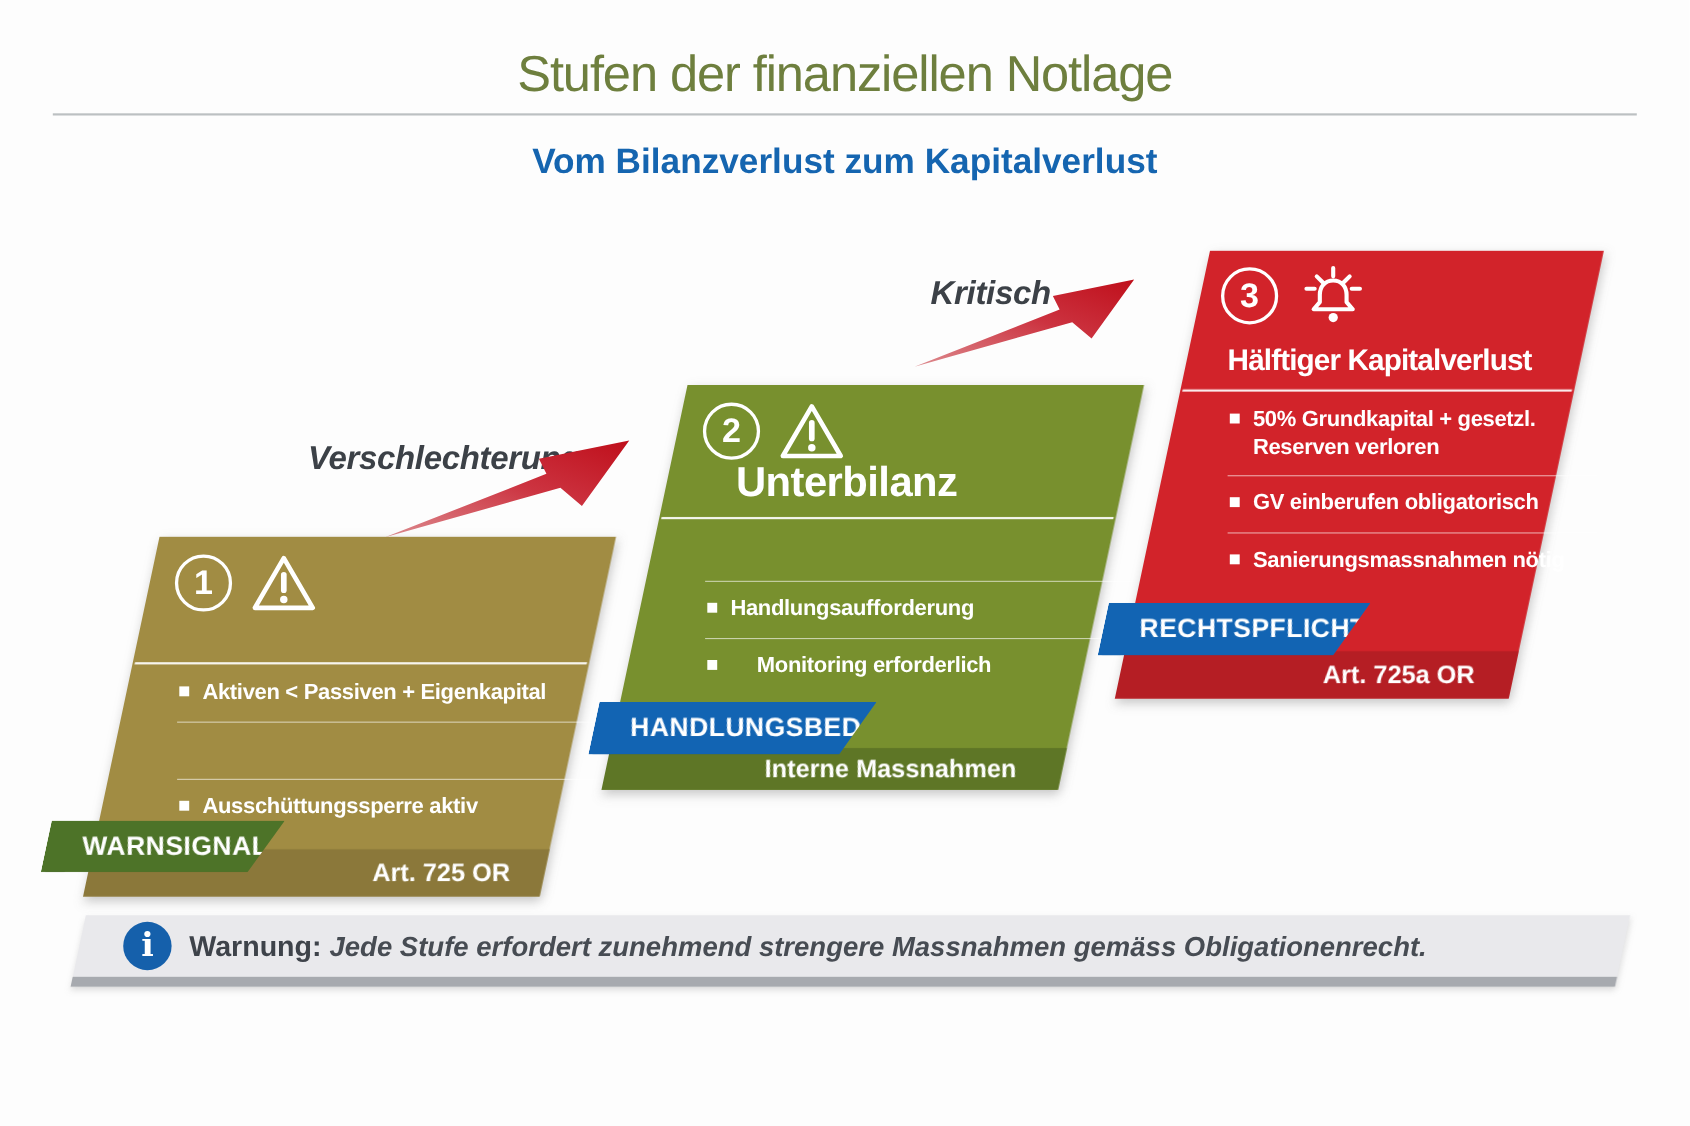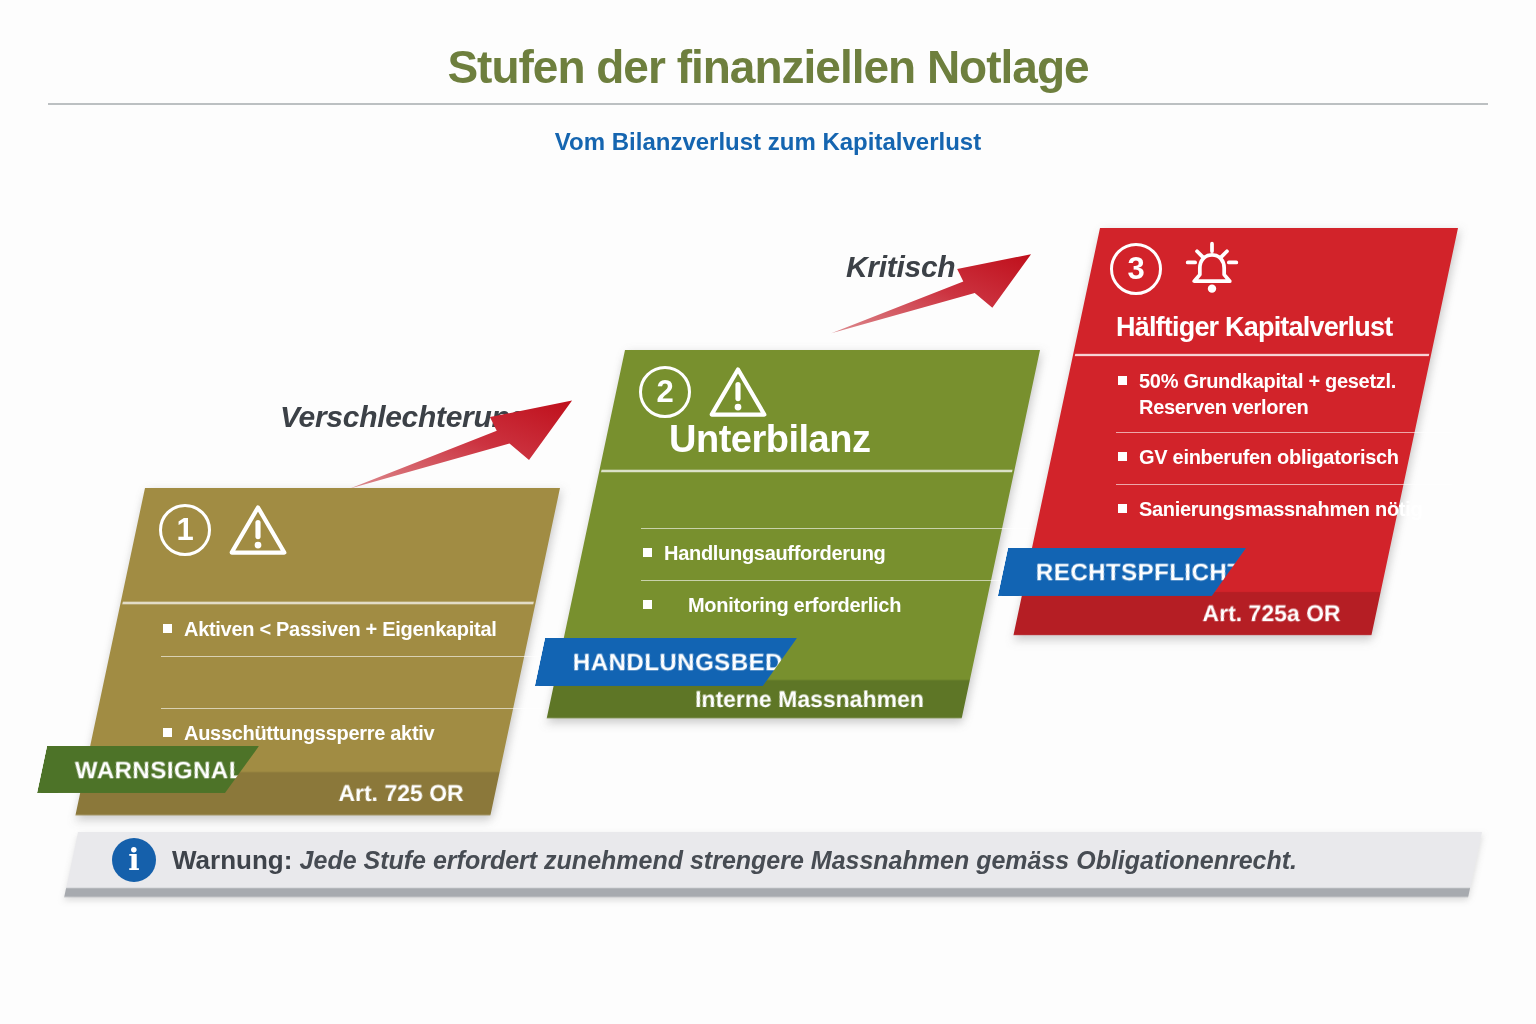--- a/index.html
+++ b/index.html
@@ -5,27 +5,27 @@
   html,body { margin:0; padding:0; background:#fff; }
   .canvas {
     position:relative; width:1536px; height:1024px; overflow:hidden;
     background:#fdfdfd;
     font-family:"Liberation Sans","DejaVu Sans",sans-serif;
   }
 
   
   #title {
     position:absolute; top:40px; left:0; right:0; margin:0;
-    text-align:center; font-size:46px; font-weight:bold;
+    text-align:center; font-size:46px; font-weight:normal;
     letter-spacing:-1px; color:#6e7f3e;
   }
   #divider { position:absolute; top:103px; left:48px; right:48px; height:2px; background:#bcc0c2; }
   #subtitle {
     position:absolute; top:128px; left:0; right:0;
-    text-align:center; font-size:24px; font-weight:bold; color:#1565b0;
+    text-align:center; font-size:32px; font-weight:bold; color:#1565b0;
   }
 
   
   .arrow { position:absolute; }
   #arrow1 { left:350px; top:390px; width:225px; height:105px; }
   #arrow2 { left:825px; top:248px; width:215px; height:88px; }
   .arrow-label {
     position:absolute; font-size:30px; font-style:italic; font-weight:600;
     color:#3c4147; letter-spacing:-0.3px; white-space:nowrap;
   }

